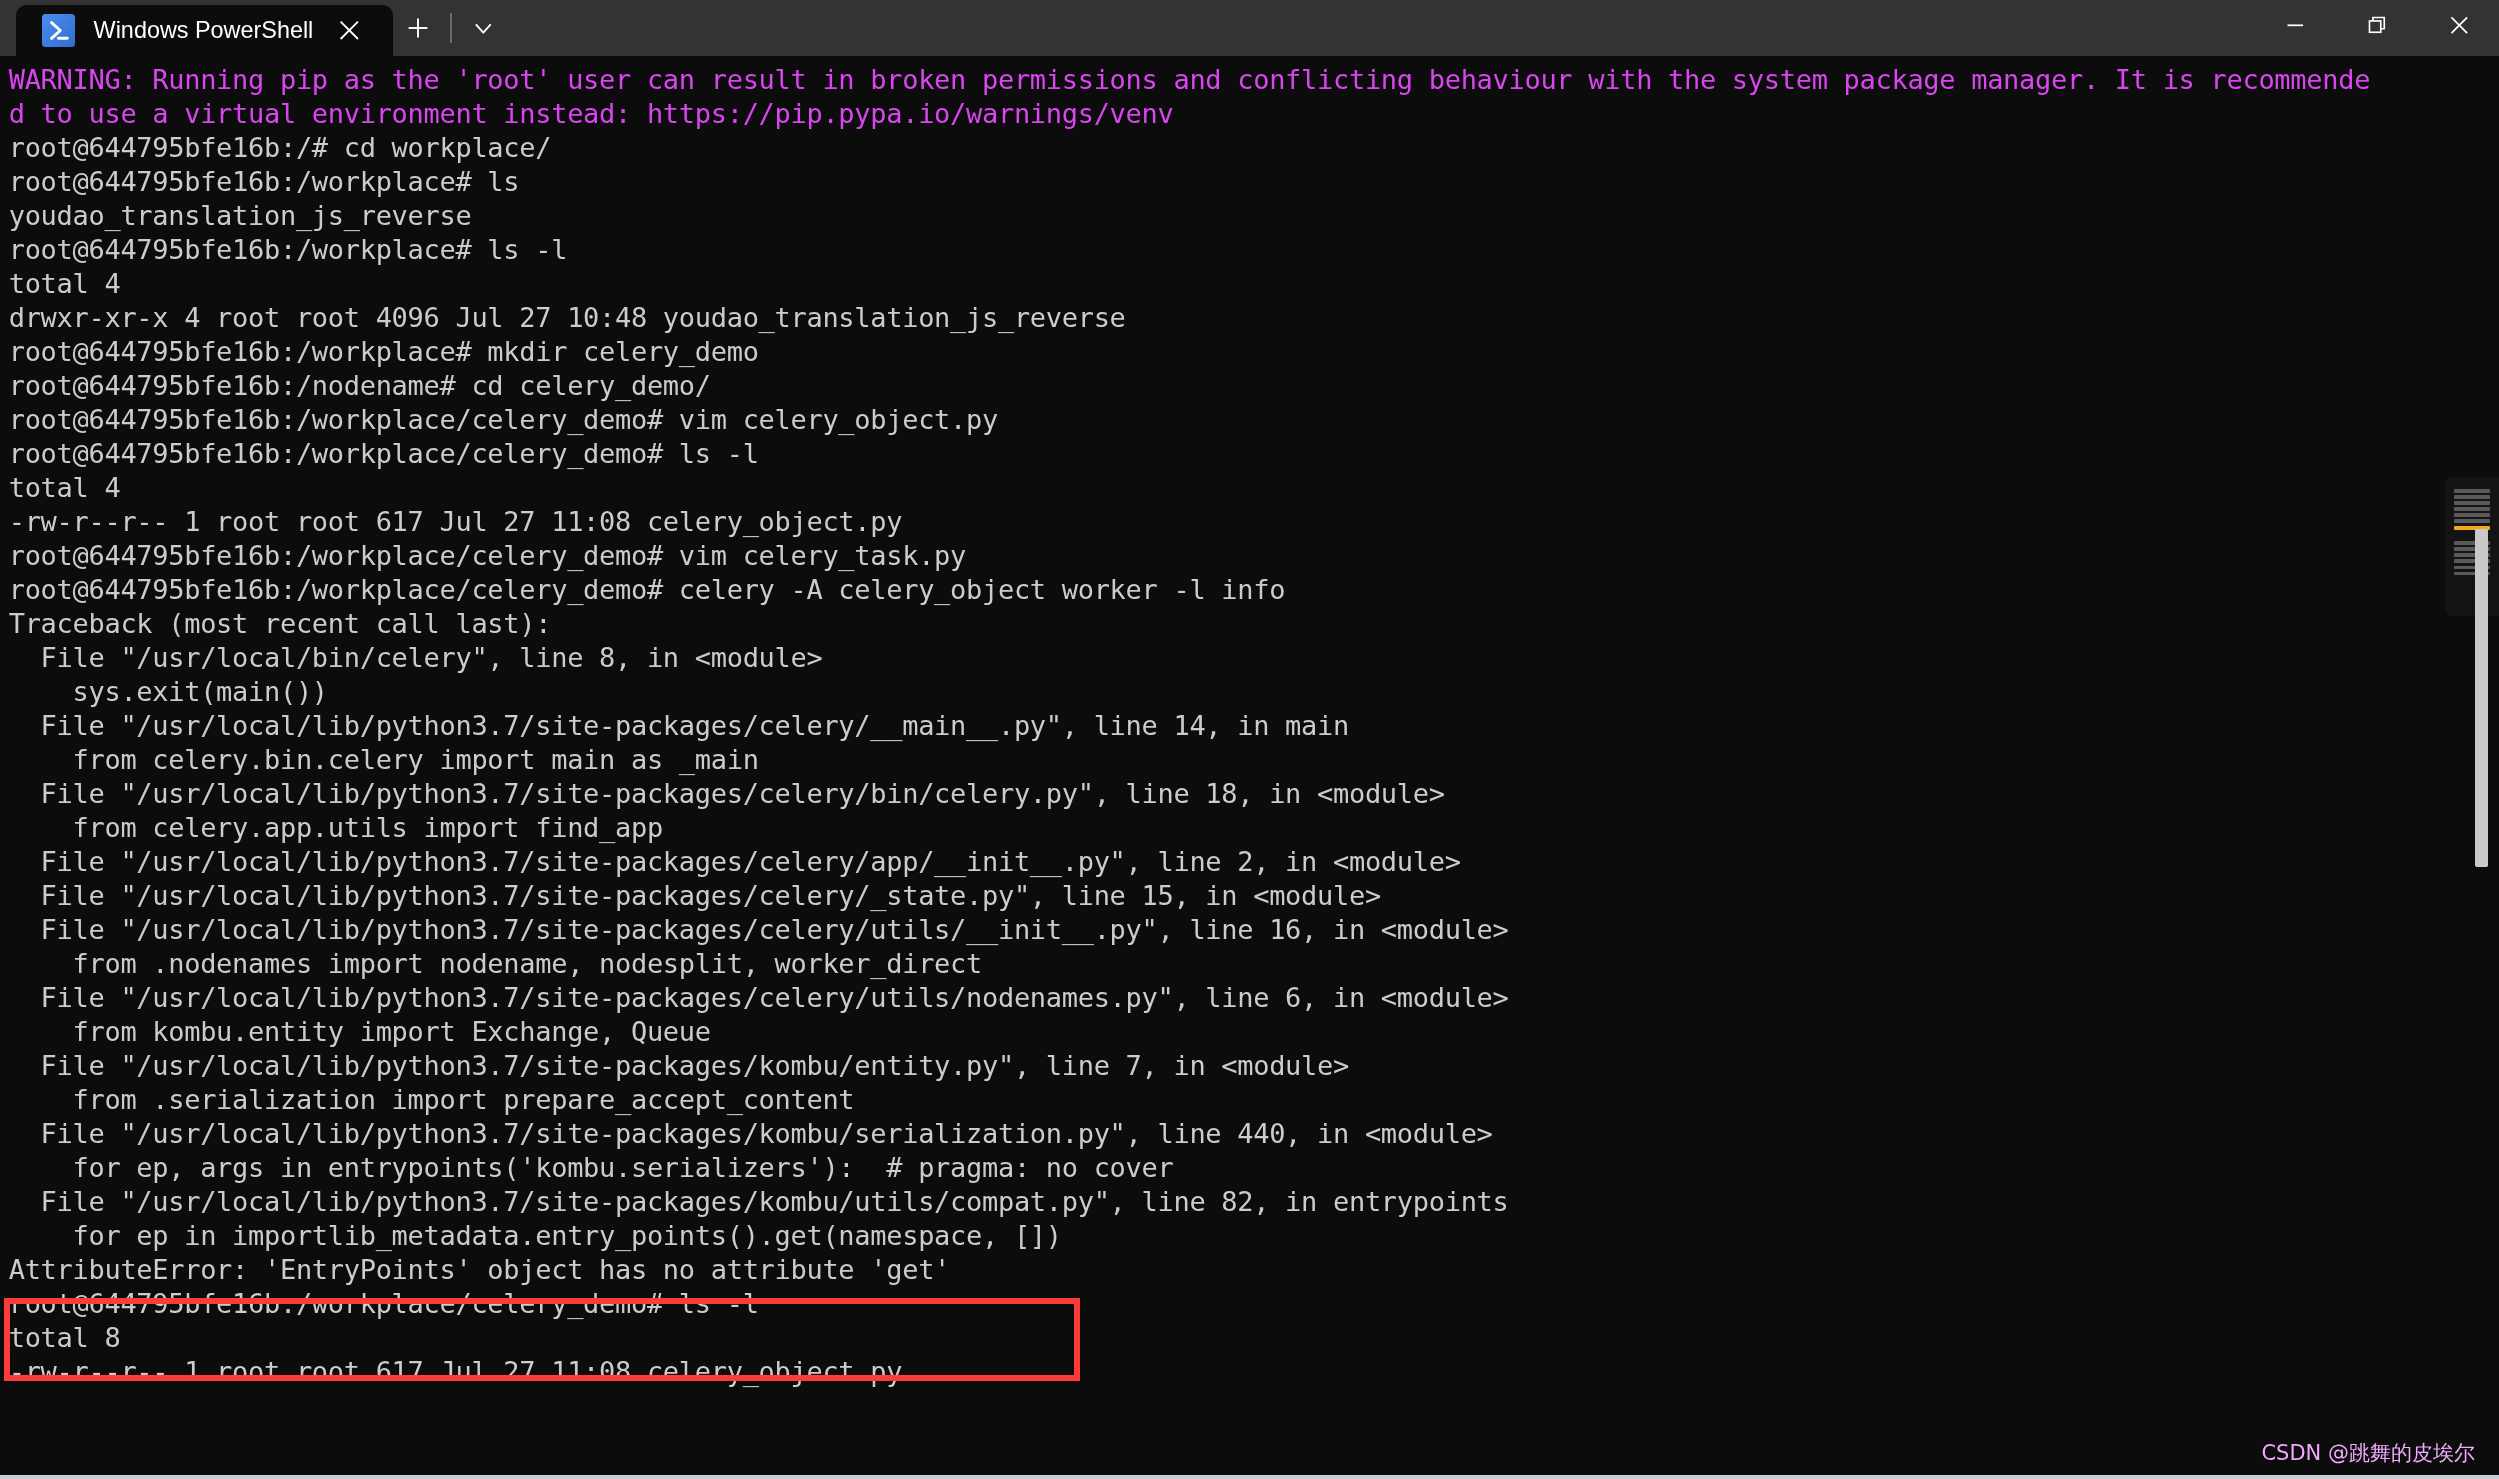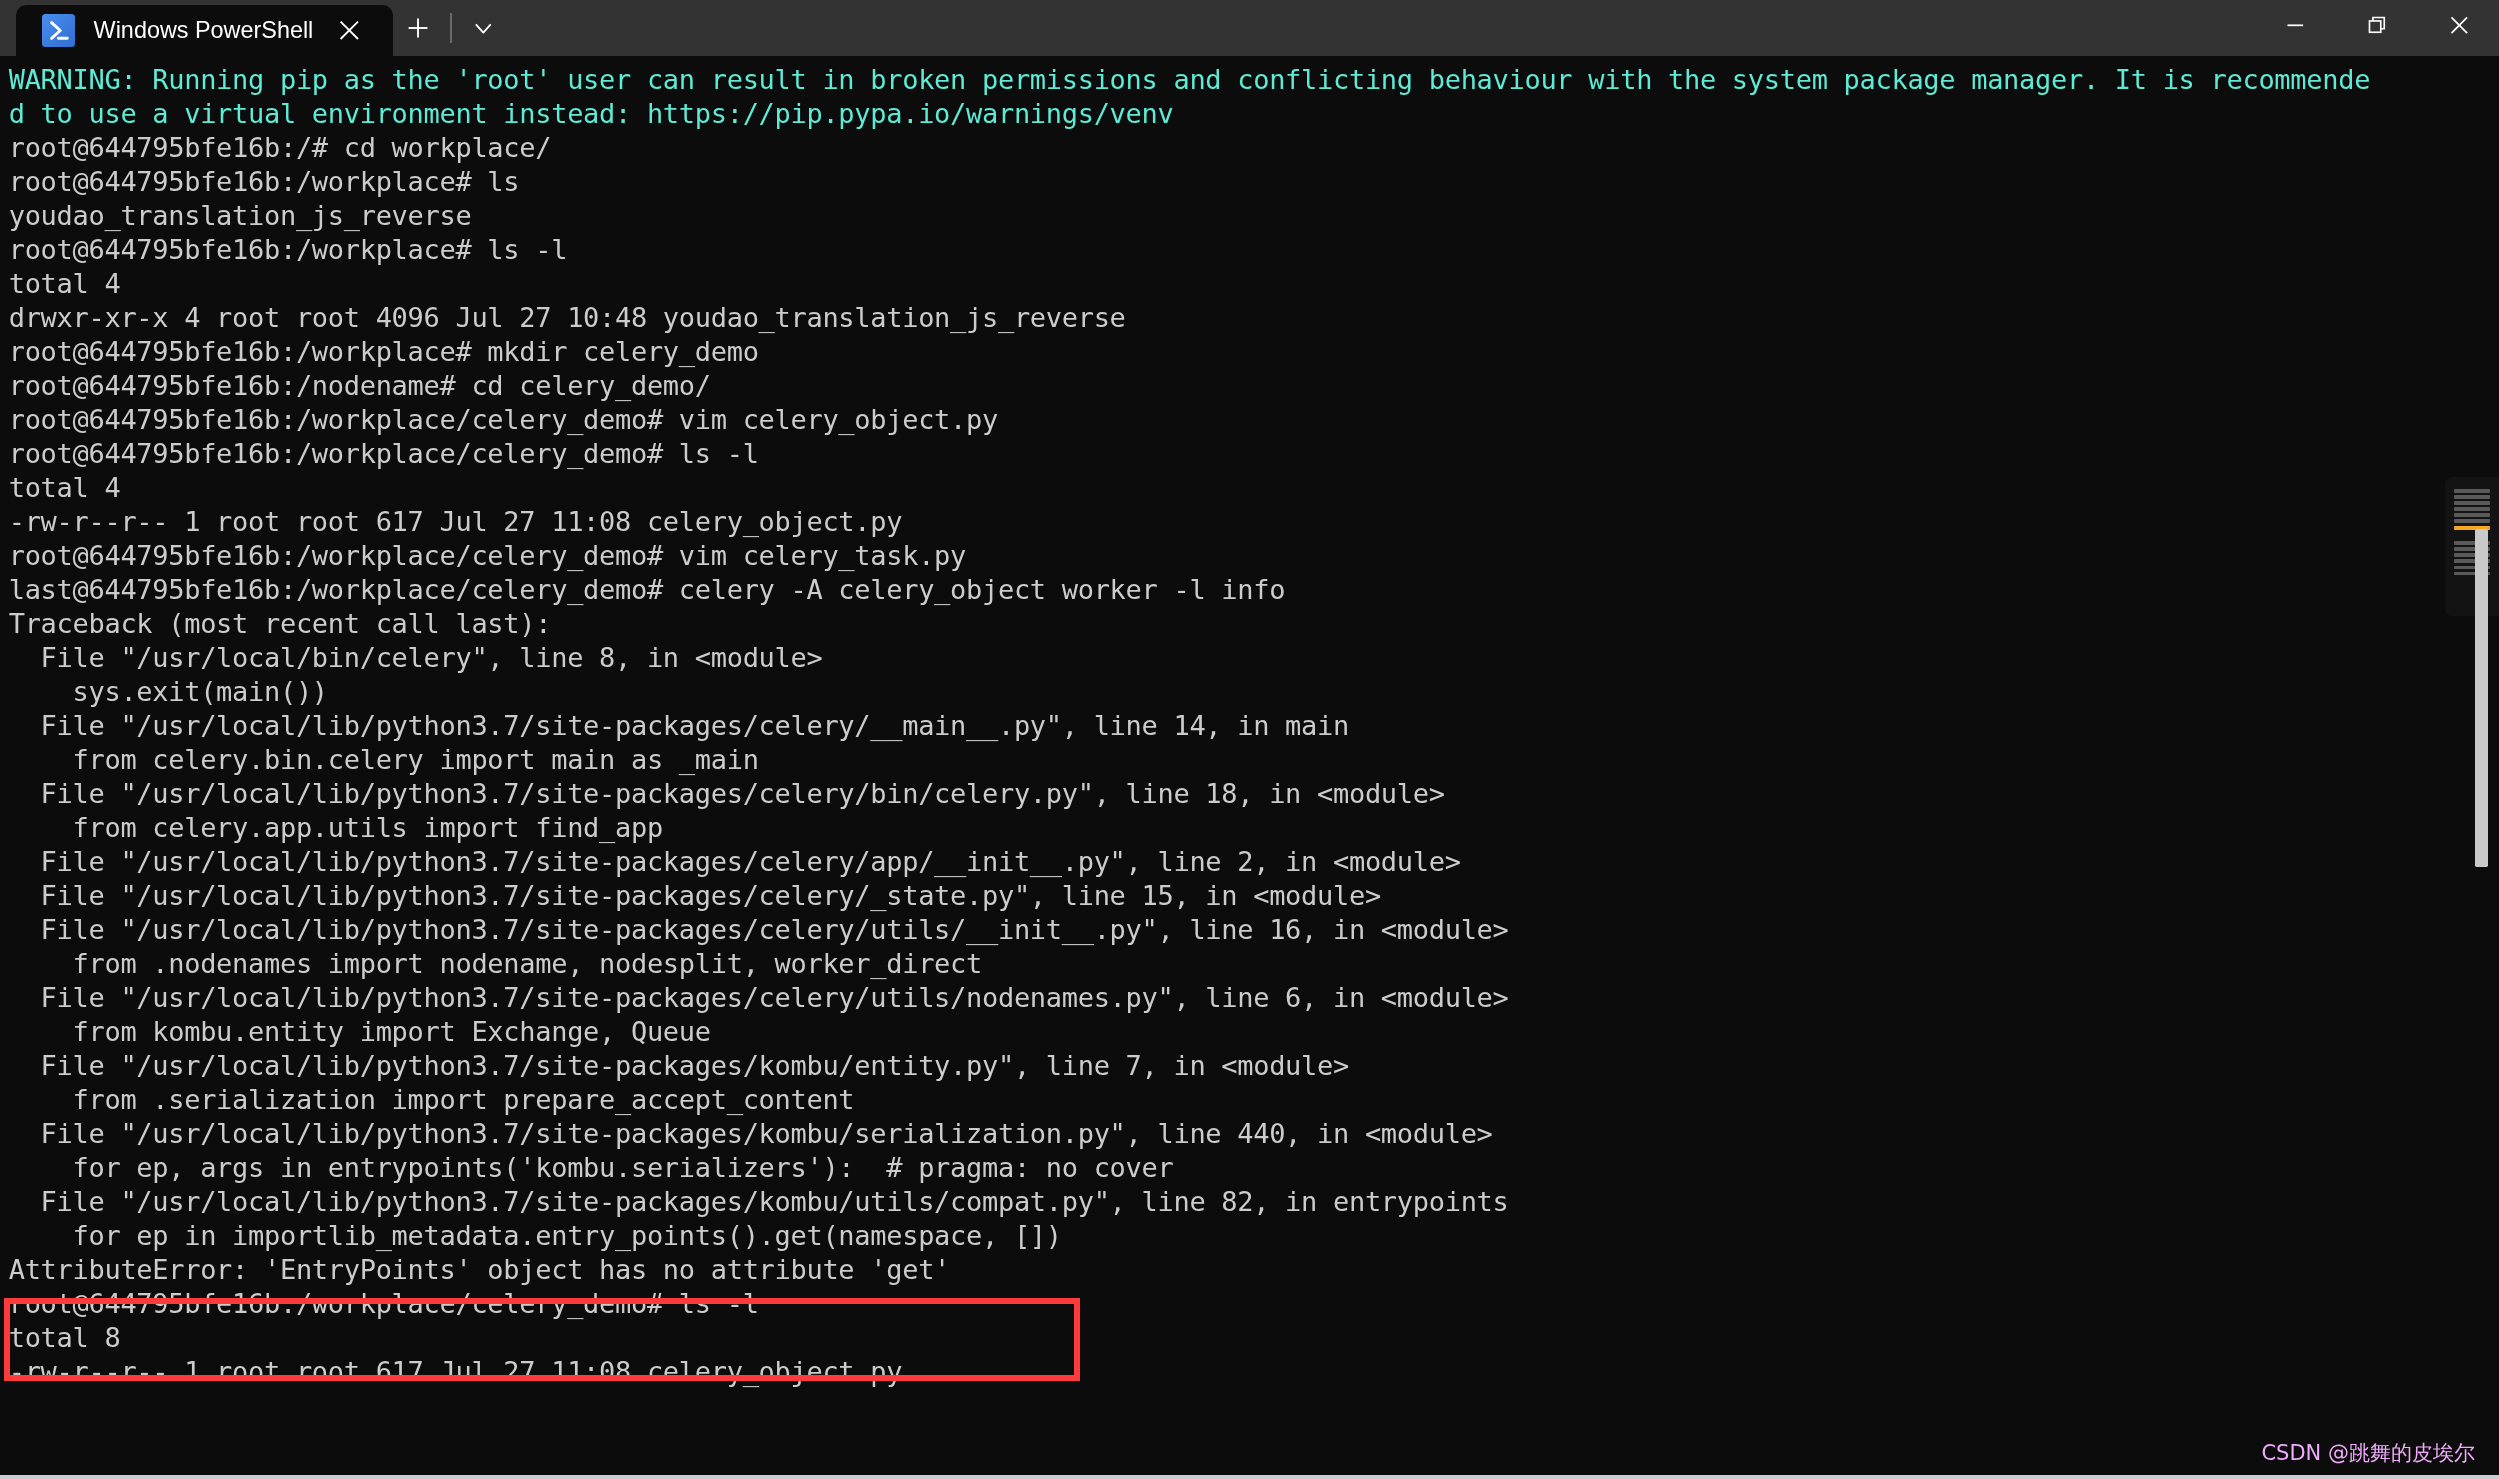--- a/index.html
+++ b/index.html
@@ -128,21 +128,21 @@
 
   .tline {
     font-family: "DejaVu Sans Mono", monospace;
     font-size: 27px;
     line-height: 34px;
     color: #cccccc;
     white-space: pre;
     letter-spacing: -0.3px;
   }
 
-  .tline.warn { color: #5eead4; }
+  .tline.warn { color: #d946ef; }
 
   
   .redbox {
     position: absolute;
     left: 3.5px;
     top: 1298px;
     width: 1076px;
     height: 83px;
     border: 6px solid #fd3b3b;
     pointer-events: none;
@@ -279,21 +279,21 @@
       <div class="tline">root@644795bfe16b:/workplace# ls -l</div>
       <div class="tline">total 4</div>
       <div class="tline">drwxr-xr-x 4 root root 4096 Jul 27 10:48 youdao_translation_js_reverse</div>
       <div class="tline">root@644795bfe16b:/workplace# mkdir celery_demo</div>
       <div class="tline">root@644795bfe16b:/nodename# cd celery_demo/</div>
       <div class="tline">root@644795bfe16b:/workplace/celery_demo# vim celery_object.py</div>
       <div class="tline">root@644795bfe16b:/workplace/celery_demo# ls -l</div>
       <div class="tline">total 4</div>
       <div class="tline">-rw-r--r-- 1 root root 617 Jul 27 11:08 celery_object.py</div>
       <div class="tline">root@644795bfe16b:/workplace/celery_demo# vim celery_task.py</div>
-      <div class="tline">last@644795bfe16b:/workplace/celery_demo# celery -A celery_object worker -l info</div>
+      <div class="tline">root@644795bfe16b:/workplace/celery_demo# celery -A celery_object worker -l info</div>
       <div class="tline">Traceback (most recent call last):</div>
       <div class="tline">  File "/usr/local/bin/celery", line 8, in &lt;module&gt;</div>
       <div class="tline">    sys.exit(main())</div>
       <div class="tline">  File "/usr/local/lib/python3.7/site-packages/celery/__main__.py", line 14, in main</div>
       <div class="tline">    from celery.bin.celery import main as _main</div>
       <div class="tline">  File "/usr/local/lib/python3.7/site-packages/celery/bin/celery.py", line 18, in &lt;module&gt;</div>
       <div class="tline">    from celery.app.utils import find_app</div>
       <div class="tline">  File "/usr/local/lib/python3.7/site-packages/celery/app/__init__.py", line 2, in &lt;module&gt;</div>
       <div class="tline">  File "/usr/local/lib/python3.7/site-packages/celery/_state.py", line 15, in &lt;module&gt;</div>
       <div class="tline">  File "/usr/local/lib/python3.7/site-packages/celery/utils/__init__.py", line 16, in &lt;module&gt;</div>

